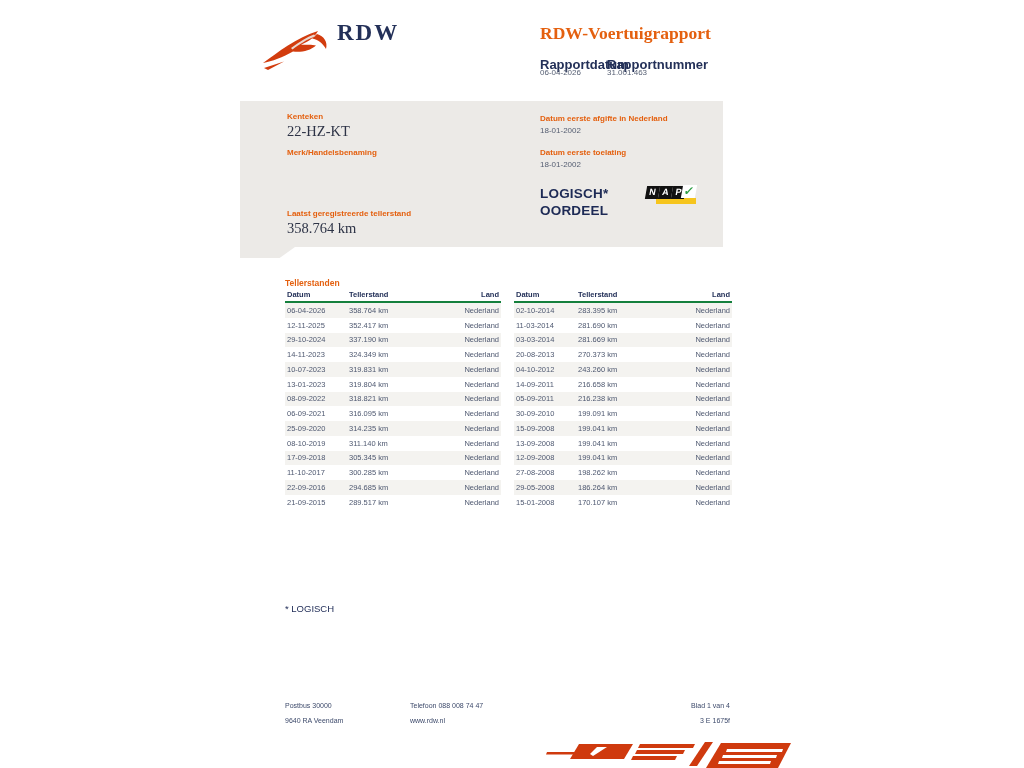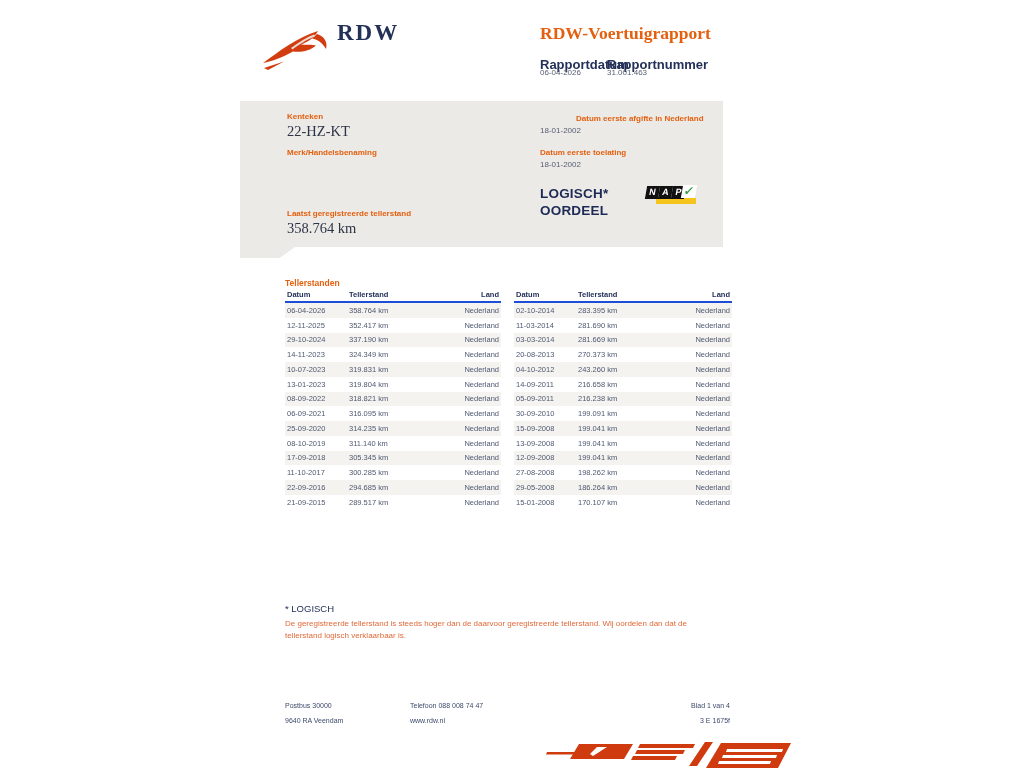--- a/index.html
+++ b/index.html
@@ -26,21 +26,21 @@
   .nap { position:absolute; left:646px; top:184px; width:52px; height:26px; }
   .nap .bar { position:absolute; left:10px; top:14px; width:40px; height:6px; background:#f6c51d; }
   .nap .lbox { position:absolute; top:2px; width:13px; height:13px; background:#111111; color:#ffffff; font-size:9px; font-weight:700; text-align:center; line-height:13px; transform:skewX(-10deg); }
   .nap .cbox { position:absolute; left:36px; top:1px; width:14px; height:13px; background:#ffffff; transform:skewX(-10deg); color:#2e9e44; font-size:12px; font-weight:700; line-height:13px; text-align:center; }
 
   
   .tbl-title { position:absolute; left:285px; top:278px; font-size:8.5px; font-weight:700; color:#e4600f; }
   .tgroup { position:absolute; top:290px; }
   .tgroup.left { left:285px; width:216px; }
   .tgroup.right { left:514px; width:218px; }
-  .thead { display:flex; height:13px; border-bottom:2px solid #1d4ed8; font-size:7.5px; font-weight:700; color:#233058;justify-content:flex-end; }
+  .thead { display:flex; height:13px; border-bottom:2px solid #15803d; font-size:7.5px; font-weight:700; color:#233058;justify-content:flex-end; }
   .trow { display:flex; height:14.75px; align-items:center; font-size:7.5px; color:#4e5870; }
   .trow:nth-child(odd) { background:#f4f3f0; }
   .c-datum { width:64px; padding-left:2px; }
   .c-tellerstand { width:88px; }
   .c-land { flex:1; text-align:right; padding-right:2px; }
 
   
   .fn-head { position:absolute; left:285px; top:603px; font-size:9.5px; font-weight:400; color:#1d2a55; }
   .fn-text { position:absolute; left:285px; top:618px; width:438px; font-size:8px; line-height:11.5px; color:#e06a3a; }
 
@@ -73,21 +73,21 @@
   <div class="vbox-notch"></div>
 
   <div class="fld-label" style="left:287px; top:112px;">Kenteken</div>
   <div class="fld-serif" style="left:287px; top:123px;">22-HZ-KT</div>
 
   <div class="fld-label" style="left:287px; top:148px;">Merk/Handelsbenaming</div>
 
   <div class="fld-label" style="left:287px; top:209px;">Laatst geregistreerde tellerstand</div>
   <div class="fld-serif" style="left:287px; top:220px;">358.764 km</div>
 
-  <div class="fld-label" style="left:540px; top:114px;margin-left:36px;">Datum eerste afgifte in Nederland</div>
+  <div class="fld-label" style="left:540px; top:114px;">Datum eerste afgifte in Nederland</div>
   <div class="fld-sans" style="left:540px; top:126px;">18-01-2002</div>
 
   <div class="fld-label" style="left:540px; top:148px;">Datum eerste toelating</div>
   <div class="fld-sans" style="left:540px; top:160px;">18-01-2002</div>
 
   <div class="oordeel">
     <span>LOGISCH*</span><br>
     <span>OORDEEL</span>
   </div>
 
@@ -255,21 +255,20 @@
         </div>
         <div class="trow">
           <span class="c-datum">15-01-2008</span>
           <span class="c-tellerstand">170.107 km</span>
           <span class="c-land">Nederland</span>
         </div>
       </div>
   </div>
 
   <div class="fn-head">* LOGISCH</div>
-  <div class="fn-text">De geregistreerde tellerstand is steeds hoger dan de daarvoor geregistreerde tellerstand. Wij oordelen dan dat de tellerstand logisch verklaarbaar is.</div>
 
   <div class="ft" style="left:285px; top:702px;">Postbus 30000</div>
   <div class="ft" style="left:285px; top:717px;">9640 RA Veendam</div>
   <div class="ft" style="left:410px; top:702px;">Telefoon 088 008 74 47</div>
   <div class="ft" style="left:410px; top:717px;">www.rdw.nl</div>
   <div class="ft" style="left:630px; top:702px; width:100px; text-align:right;">Blad 1 van 4</div>
   <div class="ft" style="left:630px; top:717px; width:100px; text-align:right;">3 E 1675f</div>
 
   <svg class="bottom-art" viewBox="0 0 255 27">
     <g fill="#cf3a0e">

